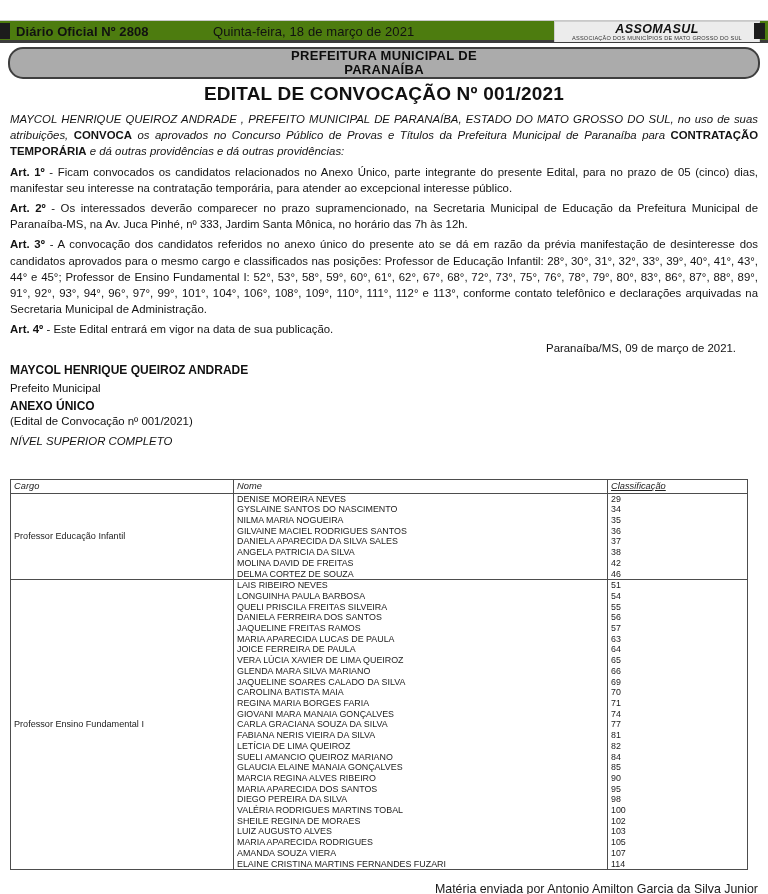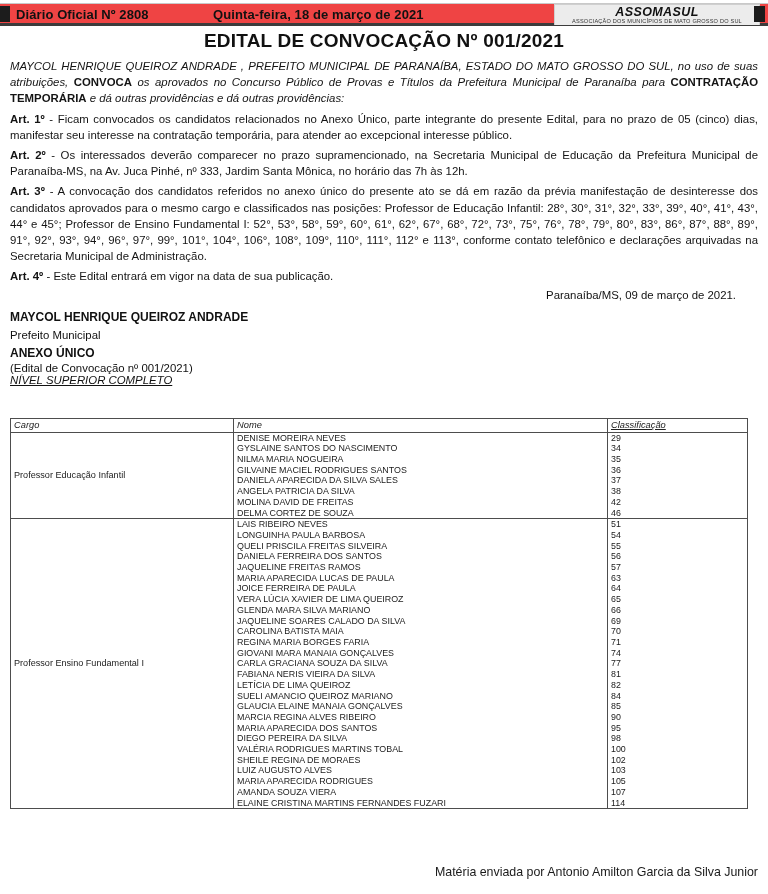--- a/index.html
+++ b/index.html
@@ -7,35 +7,35 @@
   body {
     width: 768px; height: 894px;
     font-family: "Liberation Sans", "DejaVu Sans", sans-serif;
     color: #111; overflow: hidden;
     -webkit-font-smoothing: antialiased;
   }
   .page { width: 768px; height: 894px; position: relative; background: #fff; }
 
   
   .masthead {
-    position: relative; height: 23px; margin-top: 3px;
+    position: relative; height: 23px; margin-top: 20px;
     border-top: 1px solid #c9c9c9;
     border-bottom: 3px solid #3c3c3c;
-    background: #ef4444;
+    background: #4d7c0f;
   }
   .edge-bar { position: absolute; top: 2px; height: 16px; background: #1c1c1c; }
   .edge-bar.left  { left: 0; width: 10px; }
   .edge-bar.right { right: 3px; width: 11px; }
   .mh-left {
     position: absolute; left: 16px; top: 3px;
     font-weight: bold; font-size: 13px; letter-spacing: 0.1px;
   }
   .mh-center {
     position: absolute; left: 213px; top: 3px;
-    font-weight: bold; font-size: 13px; letter-spacing: 0.1px;
+    font-weight: normal; font-size: 13px; letter-spacing: 0.1px;
   }
   .mh-brand {
     position: absolute; right: 8px; top: 0px; width: 206px; height: 21px;
     background: #ececec; border: 1px solid #cfcfcf; border-bottom: none;
     text-align: center; padding-top: 1px;
   }
   .brand-name { font-weight: bold; font-style: italic; font-size: 12.5px; line-height: 12px; letter-spacing: 0.4px; }
   .brand-sub  { font-size: 5.6px; color: #333; letter-spacing: 0.2px; line-height: 6px; }
 
   
@@ -63,21 +63,21 @@
   .article .art-label { font-weight: bold; }
   .date-line {
     text-align: right; padding-right: 22px; font-size: 11.4px;
     margin-top: 4px; margin-bottom: 2px;
   }
   .sig-block { text-align: left; }
   .sig-name  { font-weight: bold; font-size: 12px; margin-top: 9px; }
   .sig-role  { font-size: 11.4px; margin-top: 5px; }
   .annex-title { font-weight: bold; font-size: 12px; margin-top: 5px; }
   .annex-sub   { font-size: 11.4px; margin-top: 2px; }
-  .annex-level { font-size: 11.4px; font-style: italic; text-decoration: underline; margin-top: 0; }
+  .annex-level { font-size: 11.4px; font-style: italic; margin-top: 8px; }
 
   
   .annex-table-wrap { margin: 32px 0 0 10px; }
   table.annex {
     border-collapse: collapse; table-layout: fixed; width: 737px;
     border: 1px solid #4d4d4d;
     font-size: 8.9px; color: #1a1a1a;
   }
   table.annex col.c-cargo { width: 223px; }
   table.annex col.c-nome  { width: 374px; }
@@ -110,20 +110,24 @@
     <div class="edge-bar left"></div>
     <div class="mh-left">Diário Oficial Nº 2808</div>
     <div class="mh-center">Quinta-feira, 18 de março de 2021</div>
     <div class="mh-brand">
       <div class="brand-name">ASSOMASUL</div>
       <div class="brand-sub">ASSOCIAÇÃO DOS MUNICÍPIOS DE MATO GROSSO DO SUL</div>
     </div>
     <div class="edge-bar right"></div>
   </header>
 
+  <div class="banner">
+    <div>PREFEITURA MUNICIPAL DE</div>
+    <div>PARANAÍBA</div>
+  </div>
 
   <h1 class="edital-title">EDITAL DE CONVOCAÇÃO Nº 001/2021</h1>
 
   <div class="doc-body">
 
     <p class="para preamble"><span class="it">MAYCOL HENRIQUE QUEIROZ ANDRADE , PREFEITO MUNICIPAL DE PARANAÍBA, ESTADO DO MATO GROSSO DO SUL, no uso de suas atribuições, </span><b>CONVOCA</b><span class="it"> os aprovados no Concurso Público de Provas e Títulos da Prefeitura Municipal de Paranaíba para </span><b>CONTRATAÇÃO TEMPORÁRIA</b><span class="it"> e dá outras providências e dá outras providências:</span></p>
 
     <p class="para article"><span class="art-label">Art. 1º</span><span> - Ficam convocados os candidatos relacionados no Anexo Único, parte integrante do presente Edital, para no prazo de 05 (cinco) dias, manifestar seu interesse na contratação temporária, para atender ao excepcional interesse público.</span></p>
 
     <p class="para article"><span class="art-label">Art. 2º</span><span> - Os interessados deverão comparecer no prazo supramencionado, na Secretaria Municipal de Educação da Prefeitura Municipal de Paranaíba-MS, na Av. Juca Pinhé, nº 333, Jardim Santa Mônica, no horário das 7h às 12h.</span></p>

